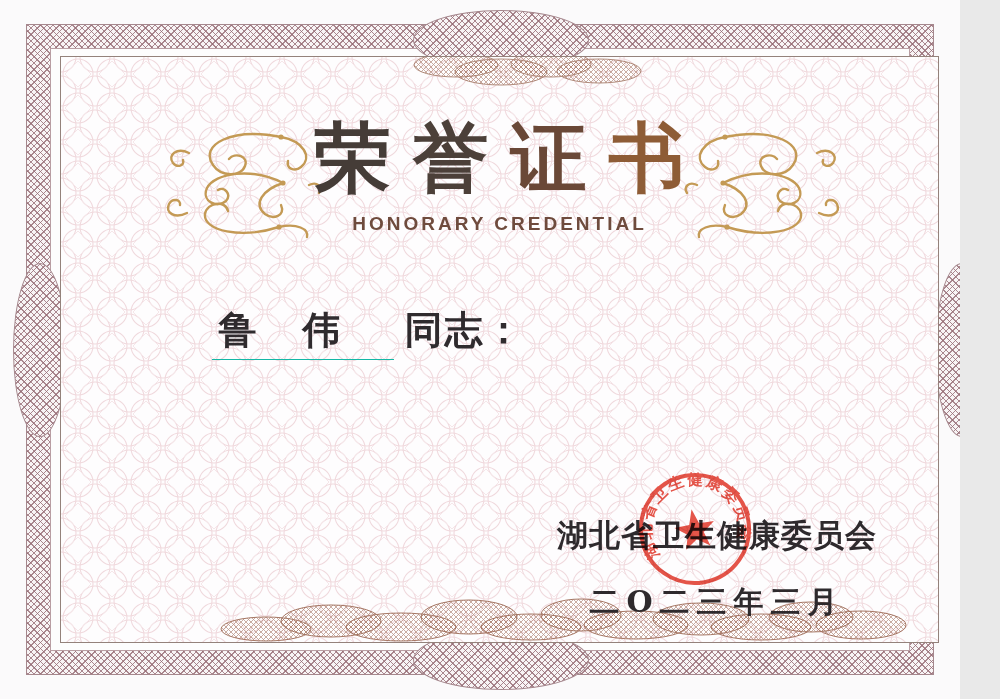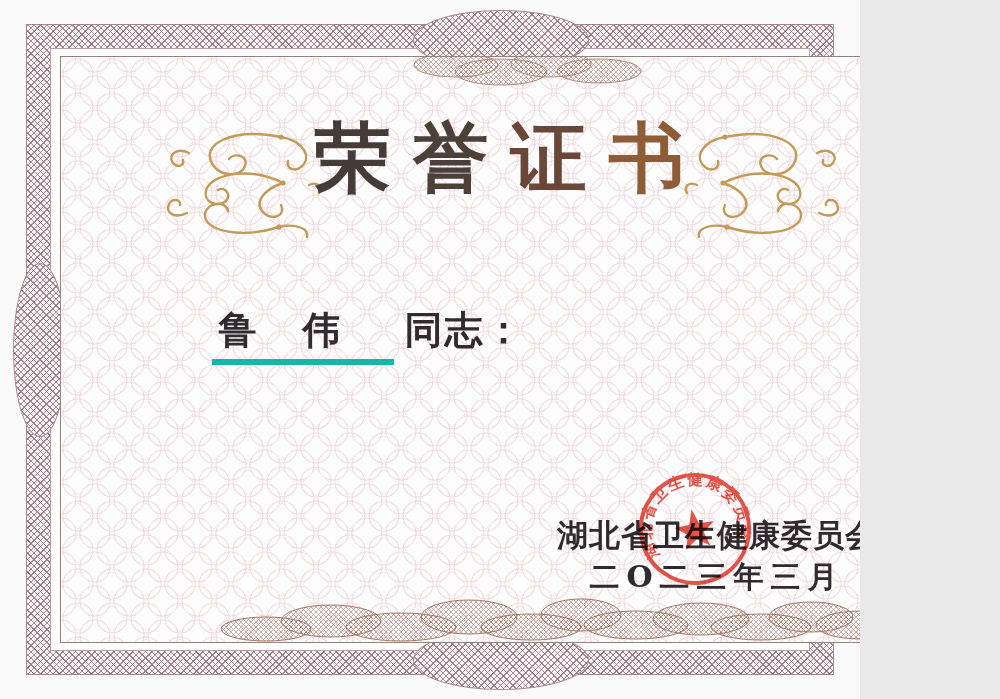--- a/index.html
+++ b/index.html
@@ -1,16 +1,16 @@
 <!DOCTYPE html>
 <html><head>
 <meta charset="utf-8">
 <style>
   html,body{margin:0;padding:0;background:#e9e9e9;}
-  .stage{position:relative;width:860px;height:699px;background:#fbfafb;overflow:hidden;
+  .stage{position:relative;width:960px;height:699px;background:#fbfafb;overflow:hidden;
          font-family:"DejaVu Serif", serif;}
   
   .hatch{
     background-color:#f8f4f5;
     background-image:
       repeating-linear-gradient(45deg, rgba(150,108,117,.8) 0 1px, transparent 1px 4.5px),
       repeating-linear-gradient(135deg, rgba(150,108,117,.8) 0 1px, transparent 1px 4.5px);
   }
   .band{position:absolute;left:26px;top:24px;right:26px;bottom:24px;border:1px solid #a5878d;}
   .band-inner-white{position:absolute;left:50px;top:48px;right:50px;bottom:48px;
@@ -31,30 +31,30 @@
   .tc0{color:#453c37}.tc1{color:#4c4039}.tc2{color:#6a4837}.tc3{color:#8e5c36}
   .subtitle{position:absolute;left:0;right:0;top:156px;text-align:center;
     font-family:"Liberation Sans", sans-serif;font-weight:bold;
     font-size:19px;letter-spacing:3px;color:#6f4b3d;}
   .flourish{position:absolute;top:68px;width:164px;height:118px;}
   .flourish.left{left:98px;}
   .flourish.right{left:622px;transform:scaleX(-1);}
   
   .name-line{position:absolute;left:72px;top:203px;font-size:38px;font-weight:bold;
     color:#2f2b2e;white-space:pre;}
-  .name-underlined{display:inline-block;border-bottom:6px solid #14b8a6;
+  .name-underlined{display:inline-block;border-bottom:1px solid #14b8a6;
     padding:0 26px 3px 6px;min-width:150px;letter-spacing:4px;}
   .salutation{display:inline-block;margin-left:10px;letter-spacing:2px;}
   .body-text{position:absolute;left:72px;top:276px;width:794px;
     font-size:34px;font-weight:bold;color:#2e2a2d;line-height:55px;white-space:pre;}
   .indent{text-indent:66px;}
   
   .sign-block{position:absolute;left:438px;top:458px;width:436px;text-align:center;color:#2e2a2d;}
   .issuer{font-size:31px;font-weight:bold;letter-spacing:1px;}
-  .issue-date{margin-top:0;font-size:30px;font-weight:bold;letter-spacing:7px;}
+  .issue-date{margin-top:25px;font-size:30px;font-weight:bold;letter-spacing:7px;}
   .seal{position:absolute;left:572px;top:410px;width:124px;height:124px;
     mix-blend-mode:multiply;opacity:.87;}
 </style>
 </head>
 <body>
 
 <div class="stage">
 
   <div class="band hatch"></div>
   <div class="band-inner-white"></div>
@@ -138,20 +138,21 @@
       <g fill="#c49a55" stroke="none">
         <circle cx="122" cy="12" r="2.6"></circle>
           <circle cx="124" cy="58" r="2.6"></circle>
           <circle cx="120" cy="102" r="2.6"></circle>
       </g>
     </svg>
 
     <div class="title-row">
       <span class="tc0">荣</span><span class="tc1">誉</span><span class="tc2">证</span><span class="tc3">书</span>
     </div>
+    <div class="subtitle">HONORARY CREDENTIAL</div>
 
     <div class="name-line">
       <span class="name-underlined">鲁　伟</span><span class="salutation">同志：</span>
     </div>
 
     <div class="body-text">
       
     </div>
 
     <div class="sign-block">

